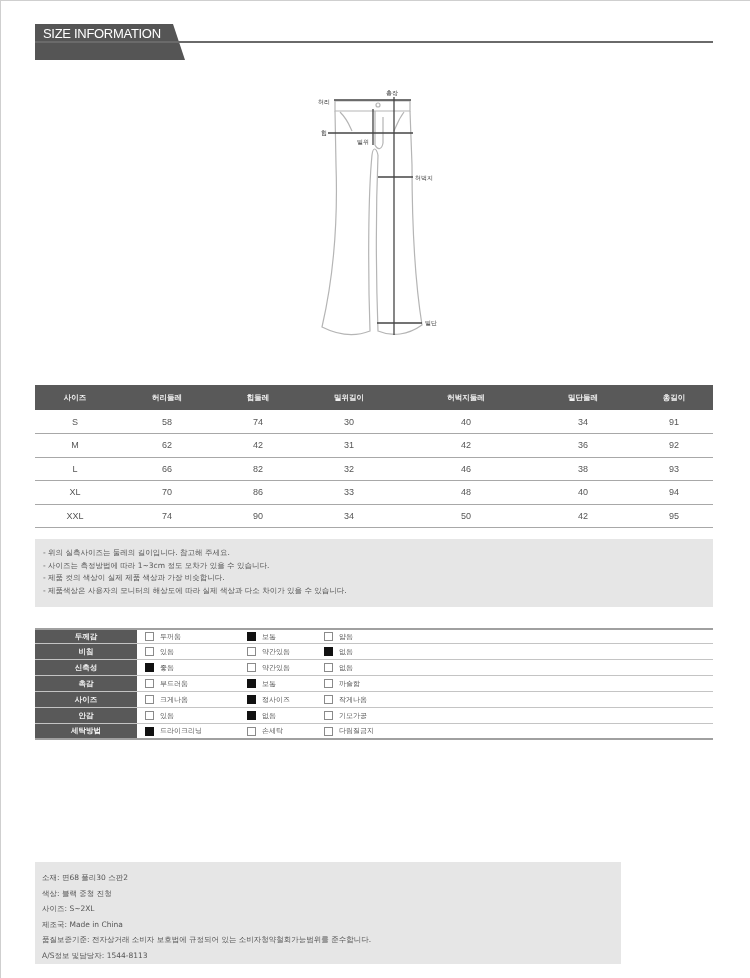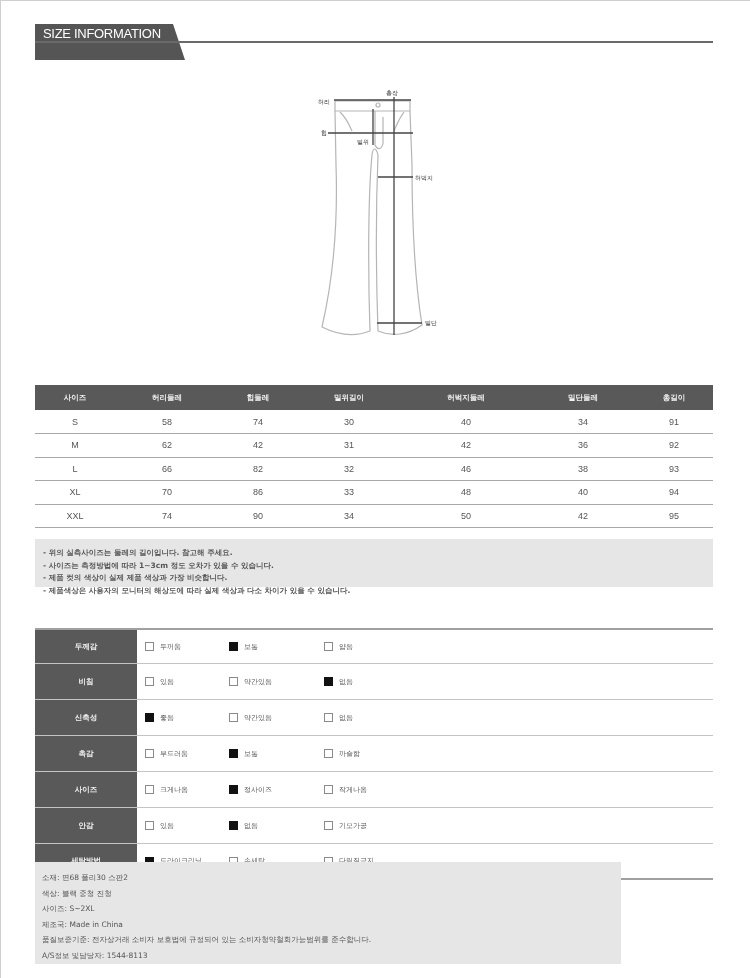--- a/index.html
+++ b/index.html
@@ -18,34 +18,34 @@
   .diagram svg { position: absolute; left: 0; top: 0; }
   .dlabel { position: absolute; font-size: 6px; color: #333; white-space: nowrap; }
 
   
   .size-table { position: absolute; left: 35px; top: 385px; width: 678px; border-collapse: collapse; font-size: 8px; }
   .size-table th { background: #595959; color: #f2f2f2; height: 25px; font-weight: bold; font-size: 7.5px; text-align: center; }
   .size-table td { height: 23.5px; text-align: center; color: #555; border-bottom: 1.5px solid #a8a8a8; font-family: "Liberation Sans", sans-serif; font-size: 9px; }
   .size-table col.c0 { width: 80px; }
 
   
-  .notes { position: absolute; left: 35px; top: 539px; width: 678px; height: 48px; background: #e6e6e6; padding: 8px 0 0 8px; font-weight: bold; }
+  .notes { position: absolute; left: 35px; top: 539px; width: 678px; height: 68px; background: #e6e6e6; padding: 8px 0 0 8px; }
   .notes div { font-size: 7.5px; line-height: 12.5px; color: #555; }
 
   
   .attr { position: absolute; left: 35px; top: 628px; width: 678px; }
-  .attr-row { position: relative; height: 36px; border-bottom: 1.5px solid #c4c4c4; }
+  .attr-row { position: relative; height: 16px; border-bottom: 1.5px solid #c4c4c4; }
   .attr-row:first-child { border-top: 2px solid #a0a0a0; }
   .attr-row:last-child { border-bottom: 2px solid #a0a0a0; padding-left: 44px; }
   .attr-label { position: absolute; left: 0; top: 0; bottom: 0; width: 102px; background: #595959; color: #f2f2f2; font-size: 7.5px; font-weight: bold; display: flex; align-items: center; justify-content: center; }
   .opt { position: absolute; top: 50%; transform: translateY(-50%); display: flex; align-items: center; font-size: 7px; color: #555; justify-content: space-between; }
   .opt .box { width: 9px; height: 9px; border: 1px solid #8a8a8a; background: #fff; margin-right: 6px; }
   .opt .box.on { background: #111; border-color: #111; }
   .opt.o0 { left: 110px; }
-  .opt.o1 { left: 194px; font-family: Liberation Serif, serif; }
+  .opt.o1 { left: 212px; font-family: Liberation Serif, serif; }
   .opt.o2 { left: 289px; }
 
   
   .info { position: absolute; left: 35px; top: 862px; width: 586px; height: 102px; background: #e6e6e6; padding: 8px 0 0 7px; }
   .info div { font-size: 7.5px; line-height: 15.6px; color: #555; }
 </style>
 </head>
 <body>
 
 <div class="frame"></div>

